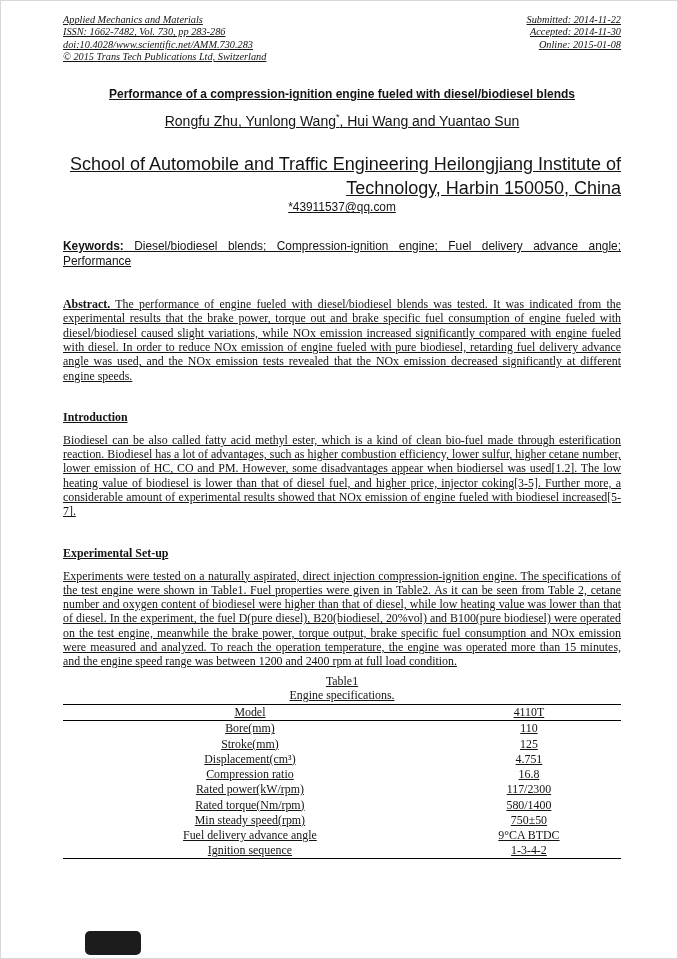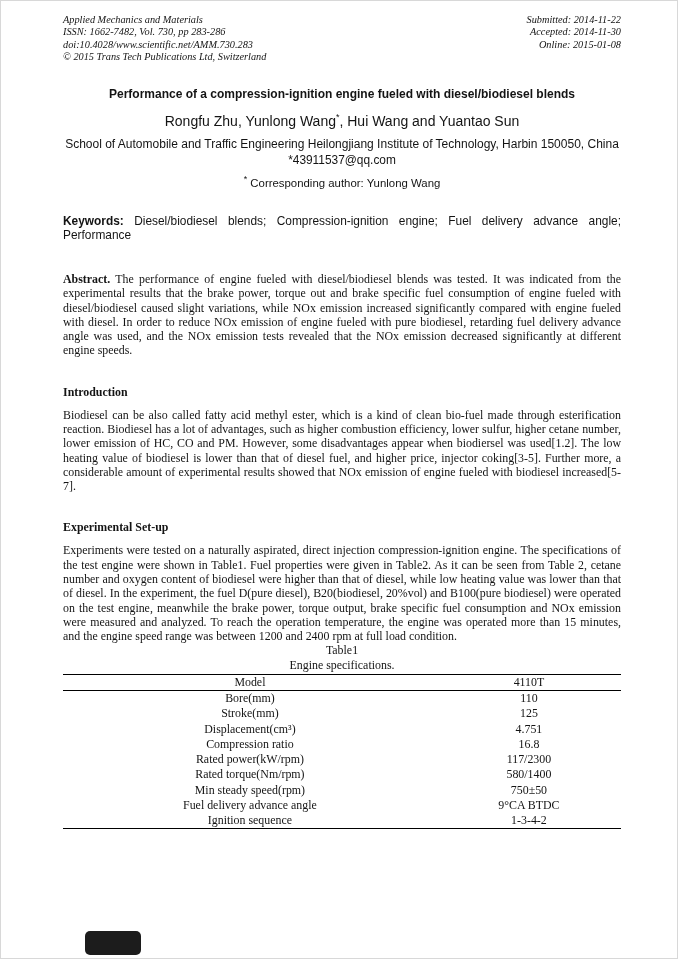--- a/index.html
+++ b/index.html
@@ -1,44 +1,44 @@
 <!DOCTYPE html>
 <html><head>
 <meta charset="utf-8">
 <style>
   html,body{margin:0;padding:0;background:#e9e9e9;}
   .page{position:relative;width:678px;height:959px;margin:0 auto;background:#ffffff;
         border:1px solid #d8d8d8;box-sizing:border-box;overflow:hidden;
         font-family:"Liberation Serif",serif;color:#141414;}
-  .content{position:absolute;left:62px;width:558px;top:0;}
+  .content{position:absolute;left:62px;width:558px;top:0;text-decoration:underline;}
 
   .header{display:flex;justify-content:space-between;margin-top:13px;
           font-style:italic;font-size:10.3px;line-height:1.2;}
   .header .hright{text-align:right;}
 
   .sans{font-family:"Liberation Sans",sans-serif;}
 
   .title{margin:24px auto 0;max-width:540px;text-align:center;font-weight:bold;
          font-size:12px;line-height:1.25;}
   .authors{margin-top:11px;text-align:center;font-size:14px;}
   .authors sup,.corresp sup{font-size:9px;vertical-align:super;line-height:0;}
-  .affil{margin-top:8px;text-align:center;font-size:12px;line-height:1.3;}
+  .affil{margin-top:24px;text-align:right;font-size:18px;line-height:1.3;}
   .email{text-align:center;font-size:11.9px;}
   .corresp{margin-top:10px;text-align:center;font-size:11.4px;}
 
   .keywords{margin-top:25px;font-size:11.9px;line-height:1.22;text-align:justify;}
   .kw-label{font-weight:bold;}
 
   .para{font-size:11.9px;line-height:1.2;text-align:justify;}
   .abstract{margin-top:29px;}
   .ab-label{font-weight:bold;}
   .h-section{margin-top:27px;font-size:11.9px;font-weight:bold;}
   .h-gap{margin-top:8px;}
 
-  .tbl-caption{text-align:center;font-size:11.9px;line-height:1.2;}
+  .tbl-caption{margin-top:5px;text-align:center;font-size:11.9px;line-height:1.2;}
   table.spec{width:100%;border-collapse:collapse;margin-top:2px;font-size:11.9px;}
   table.spec td{text-align:center;padding:0 2px;line-height:1.28;}
   table.spec td.c1{width:67%;}
   table.spec tr.first td{border-top:1.2px solid #000;border-bottom:1.2px solid #000;}
   table.spec tr.last td{border-bottom:1.2px solid #000;}
 
   .footer-badge{position:absolute;left:84px;top:930px;width:56px;height:24px;
                 background:#1c1c1c;border-radius:5px;}
 </style>
 </head>
@@ -62,21 +62,20 @@
     </div>
 
     <div class="title sans">Performance of a compression-ignition engine fueled with diesel/biodiesel blends</div>
 
     <div class="authors sans"><span>Rongfu Zhu, Yunlong Wang</span><sup>*</sup><span>, Hui Wang and Yuantao Sun</span></div>
 
     <div class="affil sans">School of Automobile and Traffic Engineering Heilongjiang Institute of Technology, Harbin 150050, China</div>
 
     <div class="email sans">*43911537@qq.com</div>
 
-    <div class="corresp sans"><sup>*</sup><span> Corresponding author: Yunlong Wang</span></div>
 
     <div class="keywords sans"><span class="kw-label">Keywords:</span><span> Diesel/biodiesel blends; Compression-ignition engine; Fuel delivery advance angle; Performance</span></div>
 
     <div class="para abstract"><span class="ab-label">Abstract.</span><span> The performance of engine fueled with diesel/biodiesel blends was tested. It was indicated from the experimental results that the brake power, torque out and brake specific fuel consumption of engine fueled with diesel/biodiesel caused slight variations, while NOx emission increased significantly compared with engine fueled with diesel. In order to reduce NOx emission of engine fueled with pure biodiesel, retarding fuel delivery advance angle was used, and the NOx emission tests revealed that the NOx emission decreased significantly at different engine speeds.</span></div>
 
     <div class="h-section">Introduction</div>
     <div class="para h-gap">Biodiesel can be also called fatty acid methyl ester, which is a kind of clean bio-fuel made through esterification reaction. Biodiesel has a lot of advantages, such as higher combustion efficiency, lower sulfur, higher cetane number, lower emission of HC, CO and PM. However, some disadvantages appear when biodiersel was used[1.2]. The low heating value of biodiesel is lower than that of diesel fuel, and higher price, injector coking[3-5]. Further more, a considerable amount of experimental results showed that NOx emission of engine fueled with biodiesel increased[5-7].</div>
 
     <div class="h-section">Experimental Set-up</div>
     <div class="para h-gap">Experiments were tested on a naturally aspirated, direct injection compression-ignition engine. The specifications of the test engine were shown in Table1. Fuel properties were given in Table2. As it can be seen from Table 2, cetane number and oxygen content of biodiesel were higher than that of diesel, while low heating value was lower than that of diesel. In the experiment, the fuel D(pure diesel), B20(biodiesel, 20%vol) and B100(pure biodiesel) were operated on the test engine, meanwhile the brake power, torque output, brake specific fuel consumption and NOx emission were measured and analyzed. To reach the operation temperature, the engine was operated more than 15 minutes, and the engine speed range was between 1200 and 2400 rpm at full load condition.</div>

